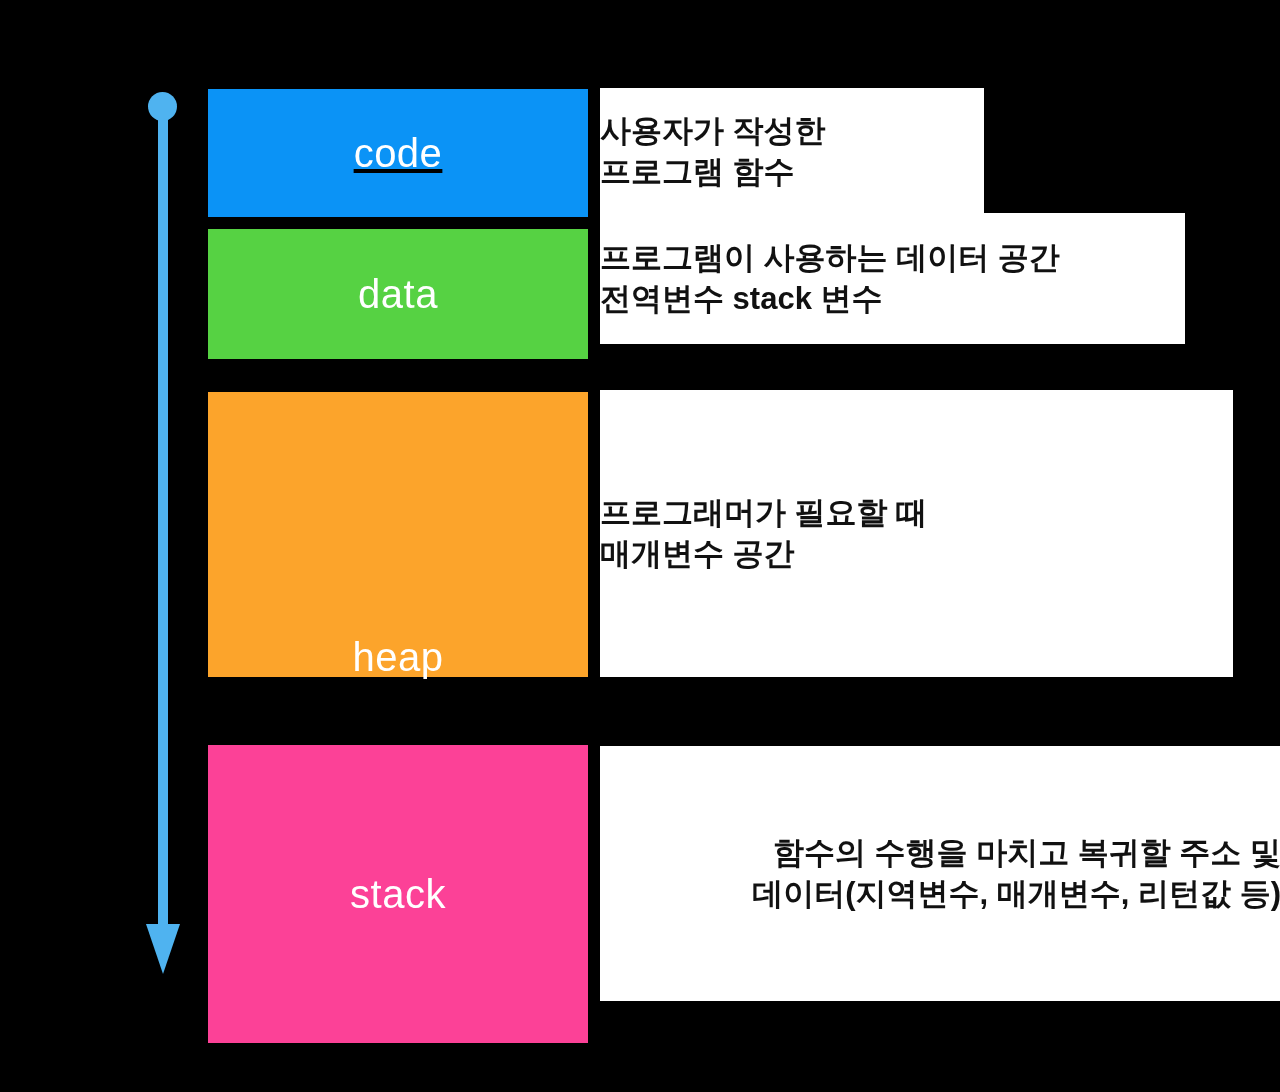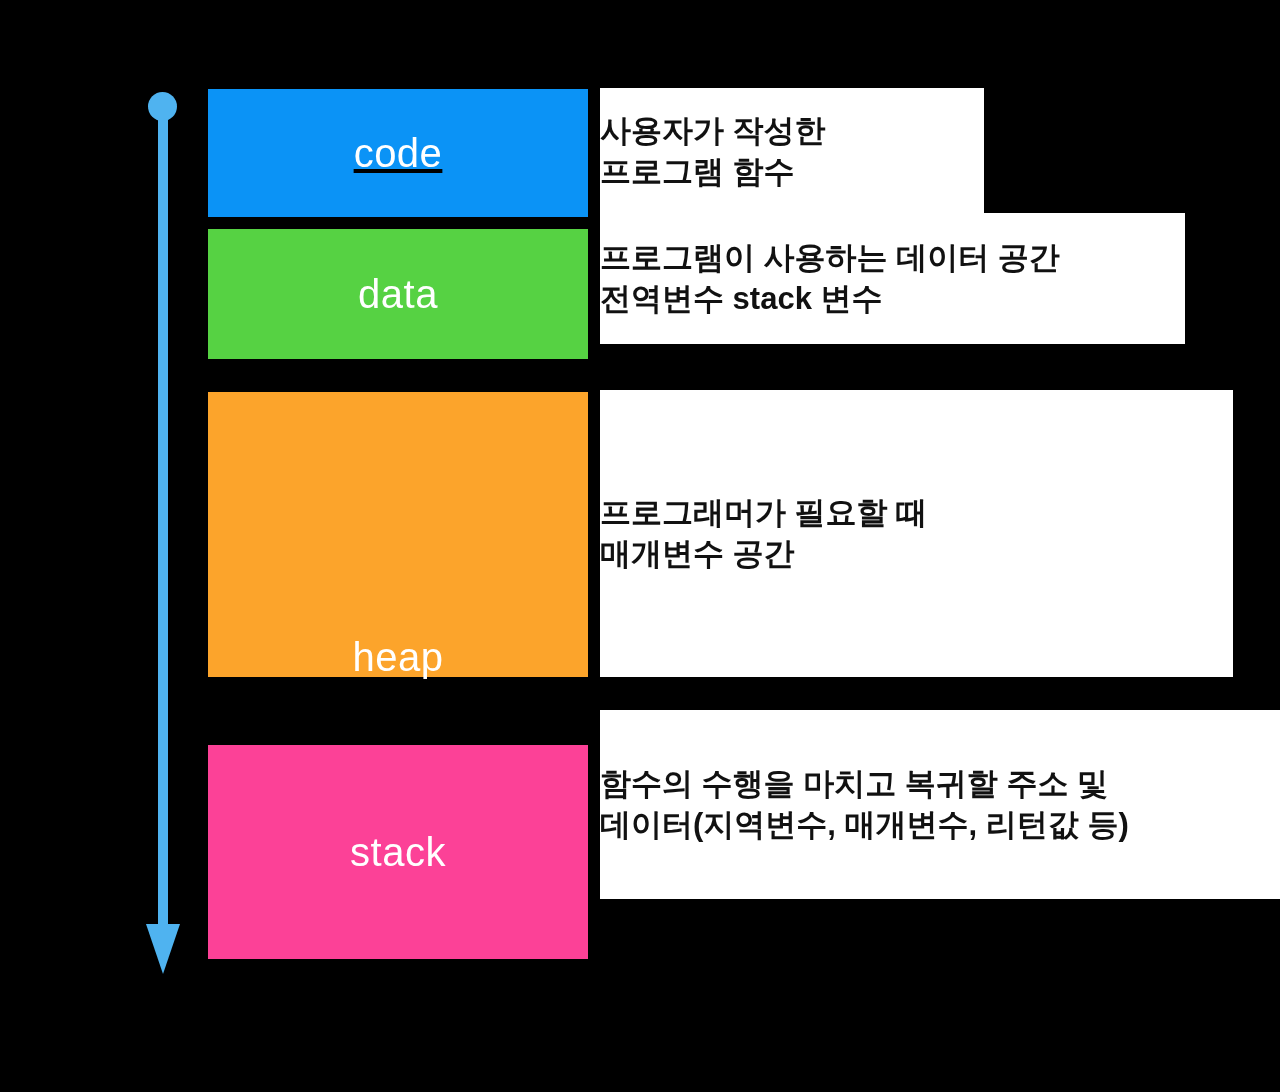--- a/index.html
+++ b/index.html
@@ -66,21 +66,21 @@
   .seg-label {
     color: #FFFFFF;
     font-size: 40px;
     font-weight: 500;
     letter-spacing: 0.5px;
     line-height: 1;
   }
   #seg-code  { top: 89px;  height: 128px; background: #0B93F6; text-decoration: underline; }
   #seg-data  { top: 229px; height: 130px; background: #56D243; }
   #seg-heap  { top: 392px; height: 285px; background: #FCA42B; }
-  #seg-stack { top: 745px; height: 214px; background: #FC4197; }
+  #seg-stack { top: 745px; height: 298px; background: #FC4197; }
 
   
   .desc {
     position: absolute;
     left: 600px;
     background: #FFFFFF;
     color: #000000;
     display: flex;
     flex-direction: column;
     justify-content: center;
@@ -89,21 +89,21 @@
   .desc-line {
     font-size: 31px;
     font-weight: 700;
     line-height: 1.32;
     white-space: nowrap;
     color: #111111;
   }
   #desc-code  { top: 88px;  height: 127px; width: 384px; }
   #desc-data  { top: 213px; height: 131px; width: 585px; }
   #desc-heap  { top: 390px; height: 287px; width: 633px; }
-  #desc-stack { top: 710px; height: 189px; width: 681px; }
+  #desc-stack { top: 746px; height: 255px; width: 681px; align-items: flex-end; }
 </style>
 </head>
 <body>
 
 <div id="canvas">
 
   <div class="arrow-wrap">
     <div class="arrow-dot" style="background: rgb(79, 179, 240);"></div>
     <div class="arrow-stem" style="background: rgb(79, 179, 240);"></div>
     <div class="arrow-head" style="border-top-color: rgb(79, 179, 240);"></div>

